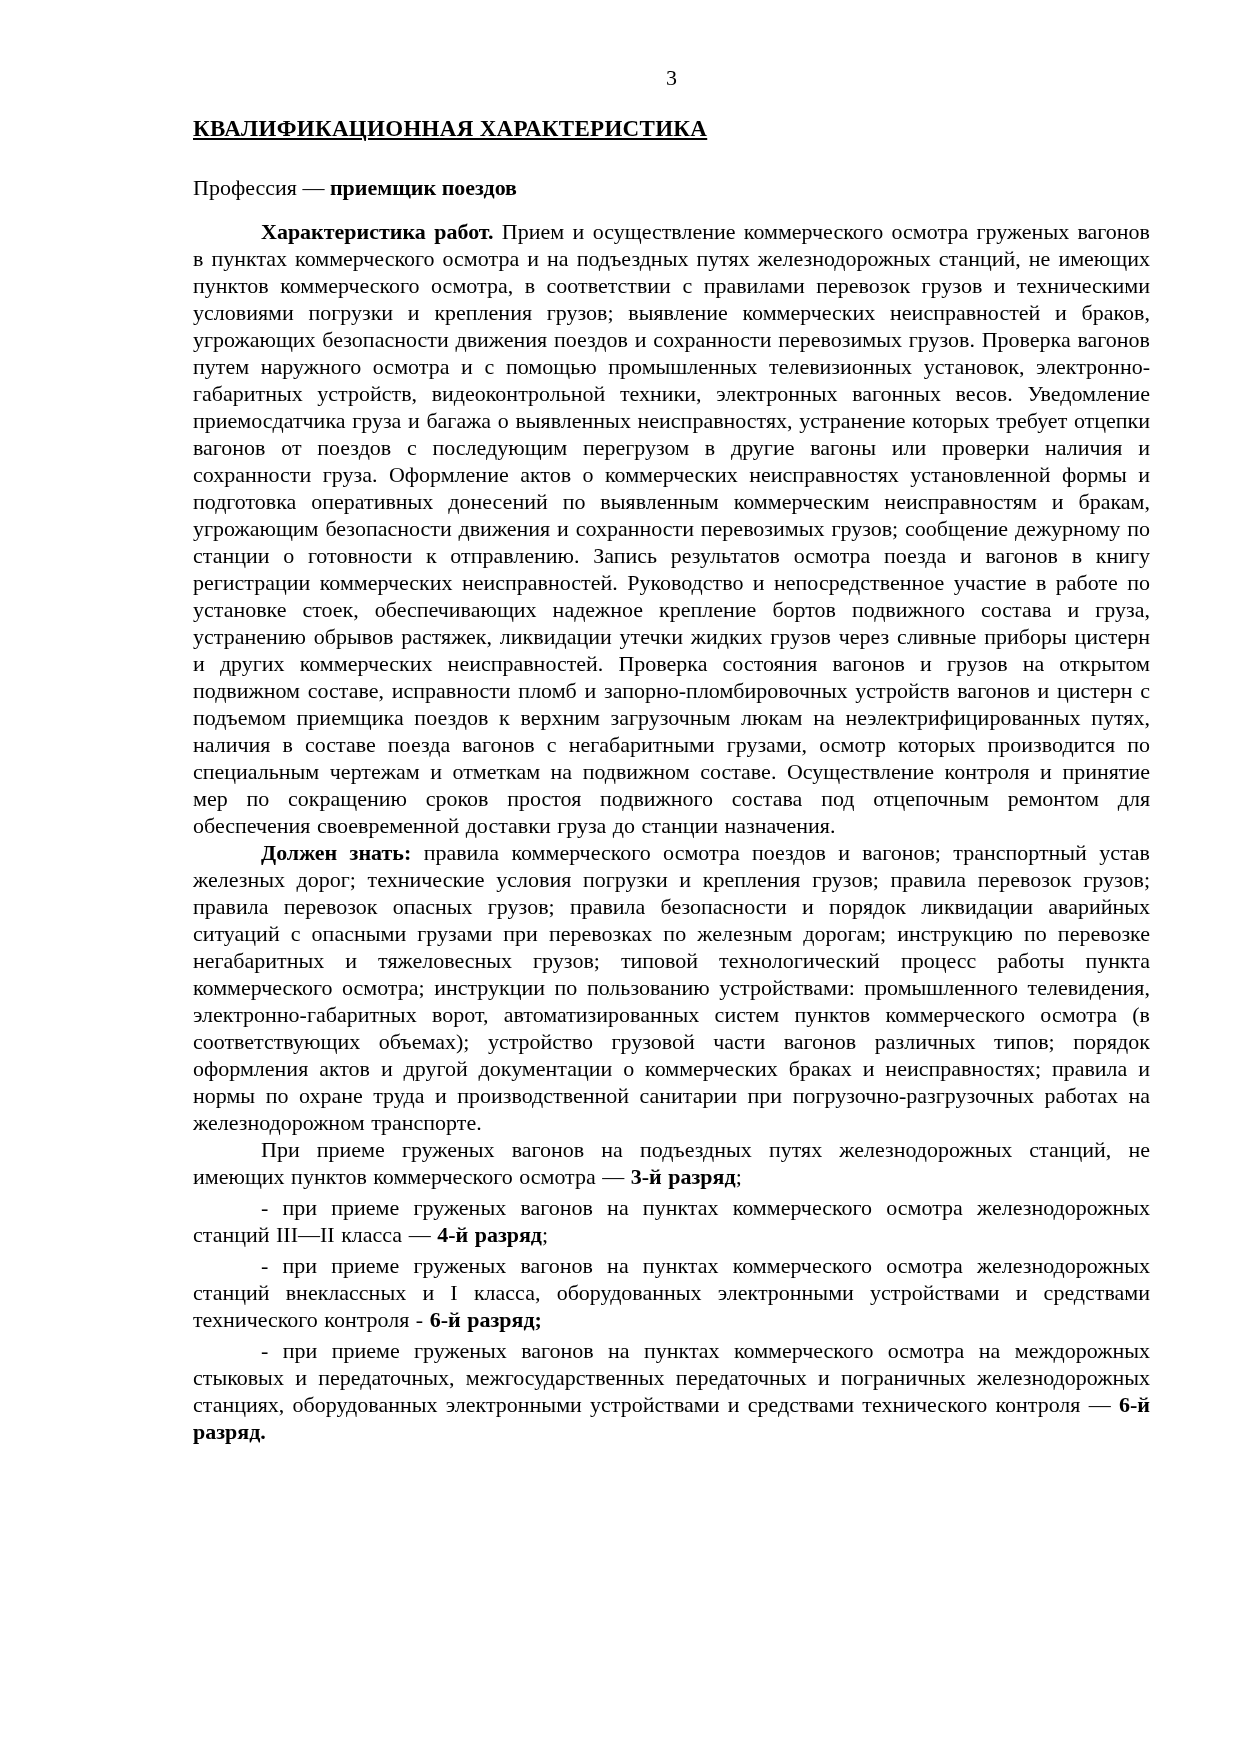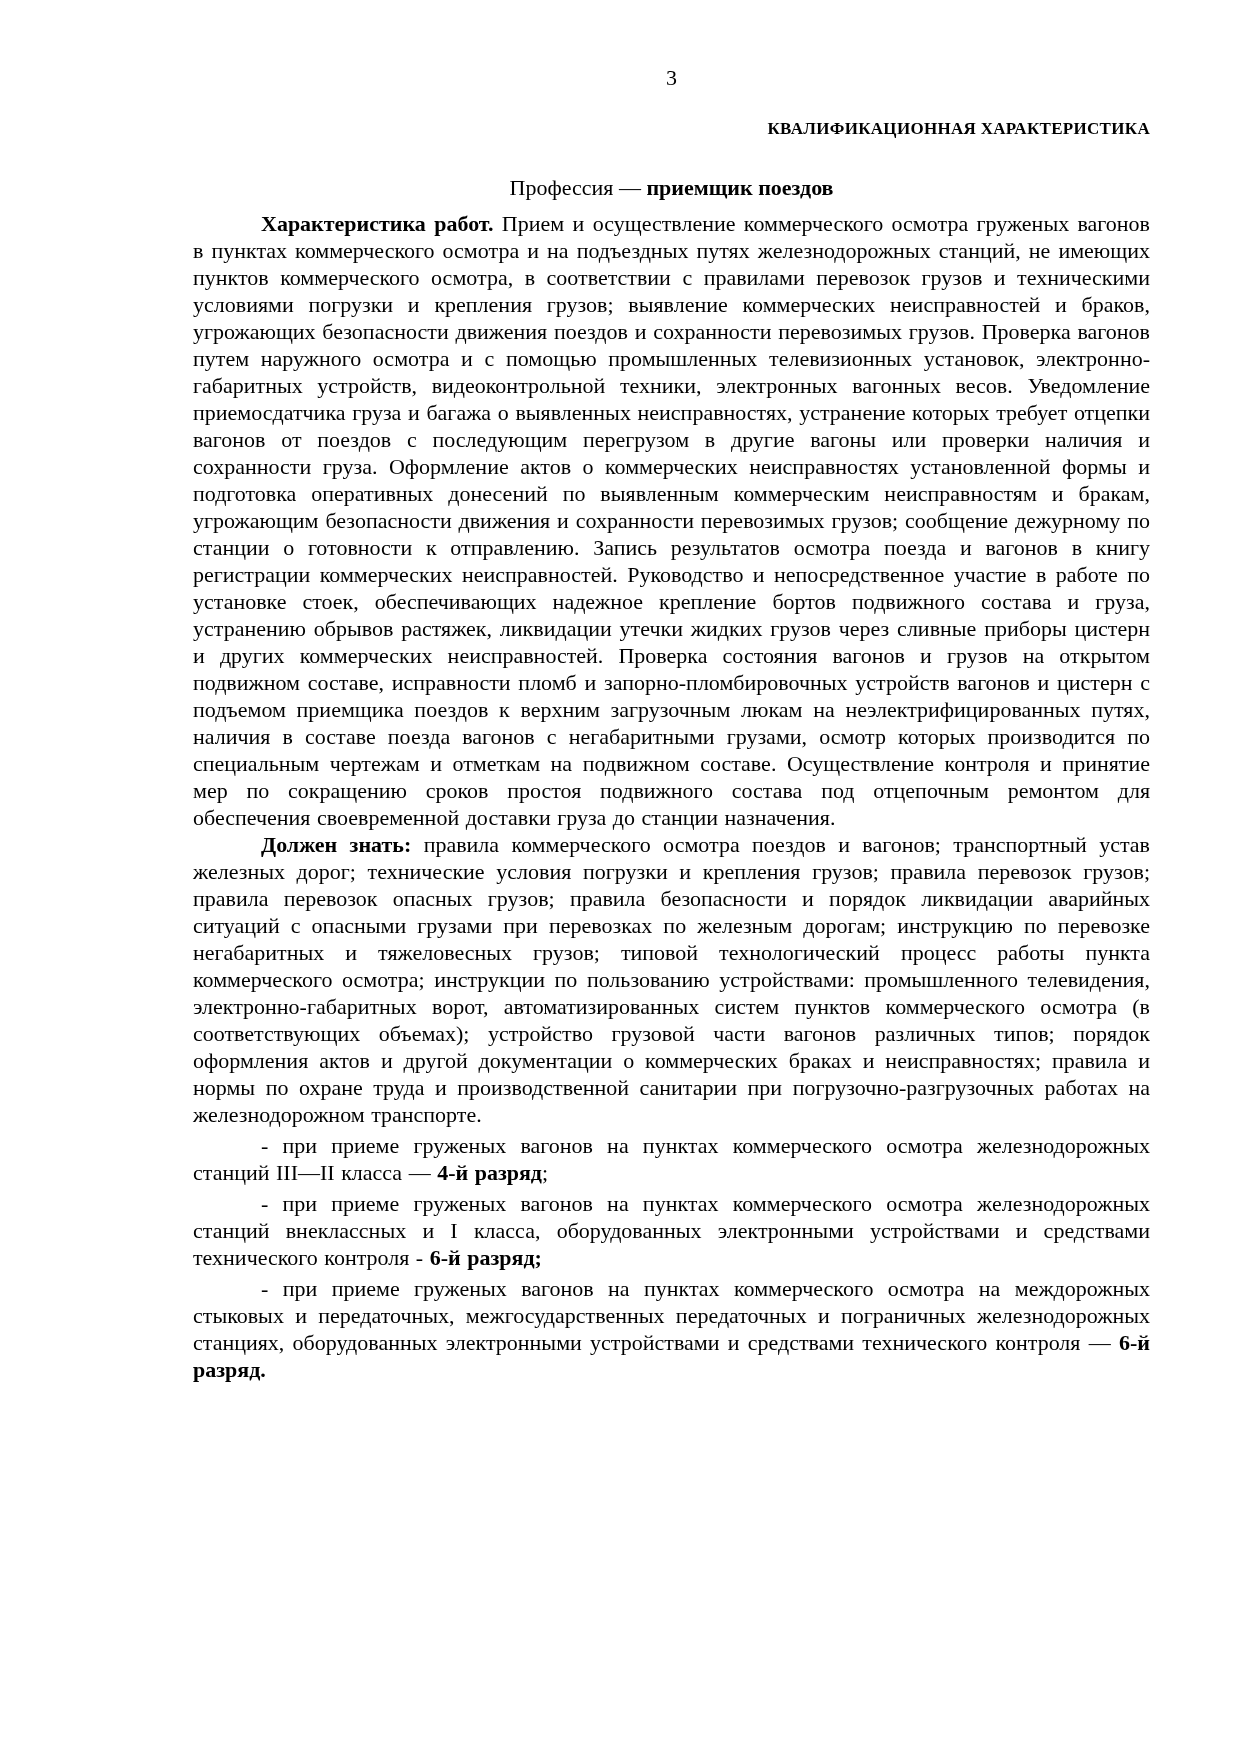--- a/index.html
+++ b/index.html
@@ -21,30 +21,30 @@
     margin-left: 193px;
     width: 957px;
     padding-top: 64px;
     box-sizing: border-box;
   }
   .page-number {
     text-align: center;
     line-height: 28px;
   }
   .doc-title {
-    font-size: 17px;
+    font-size: 23px;
     font-weight: bold;
-    text-align: right;
+    text-align: left;
     margin: 22px 0 0 0;
     line-height: 30px;
     letter-spacing: 0.3px;
+    text-decoration: underline;
   }
   .profession {
-    text-align: center;
-    margin: 30px 0 8px 0;
+    margin: 30px 0 16px 0;
     line-height: 28px;
   }
   .para {
     margin: 0;
     text-align: justify;
     text-indent: 68px;
     line-height: 27px;
     word-spacing: 1px;
   }
   .grade {
@@ -61,20 +61,21 @@
     <div class="page-number">3</div>
 
     <h1 class="doc-title">КВАЛИФИКАЦИОННАЯ ХАРАКТЕРИСТИКА</h1>
 
     <p class="profession"><span>Профессия — </span><b>приемщик поездов</b></p>
 
     <p class="para"><b>Характеристика работ.</b><span> Прием и осуществление коммерческого осмотра груженых вагонов в пунктах коммерческого осмотра и на подъездных путях железнодорожных станций, не имеющих пунктов коммерческого осмотра, в соответствии с правилами перевозок грузов и техническими условиями погрузки и крепления грузов; выявление коммерческих неисправностей и браков, угрожающих безопасности движения поездов и сохранности перевозимых грузов. Проверка вагонов путем наружного осмотра и с помощью промышленных телевизионных установок, электронно-габаритных устройств, видеоконтрольной техники, электронных вагонных весов. Уведомление приемосдатчика груза и багажа о выявленных неисправностях, устранение которых требует отцепки вагонов от поездов с последующим перегрузом в другие вагоны или проверки наличия и сохранности груза. Оформление актов о коммерческих неисправностях установленной формы и подготовка оперативных донесений по выявленным коммерческим неисправностям и бракам, угрожающим безопасности движения и сохранности перевозимых грузов; сообщение дежурному по станции о готовности к отправлению. Запись результатов осмотра поезда и вагонов в книгу регистрации коммерческих неисправностей. Руководство и непосредственное участие в работе по установке стоек, обеспечивающих надежное крепление бортов подвижного состава и груза, устранению обрывов растяжек, ликвидации утечки жидких грузов через сливные приборы цистерн и других коммерческих неисправностей. Проверка состояния вагонов и грузов на открытом подвижном составе, исправности пломб и запорно-пломбировочных устройств вагонов и цистерн с подъемом приемщика поездов к верхним загрузочным люкам на неэлектрифицированных путях, наличия в составе поезда вагонов с негабаритными грузами, осмотр которых производится по специальным чертежам и отметкам на подвижном составе. Осуществление контроля и принятие мер по сокращению сроков простоя подвижного состава под отцепочным ремонтом для обеспечения своевременной доставки груза до станции назначения.</span></p>
 
     <p class="para"><b>Должен знать:</b><span> правила коммерческого осмотра поездов и вагонов; транспортный устав железных дорог; технические условия погрузки и крепления грузов; правила перевозок грузов; правила перевозок опасных грузов; правила безопасности и порядок ликвидации аварийных ситуаций с опасными грузами при перевозках по железным дорогам; инструкцию по перевозке негабаритных и тяжеловесных грузов; типовой технологический процесс работы пункта коммерческого осмотра; инструкции по пользованию устройствами: промышленного телевидения, электронно-габаритных ворот, автоматизированных систем пунктов коммерческого осмотра (в соответствующих объемах); устройство грузовой части вагонов различных типов; порядок оформления актов и другой документации о коммерческих браках и неисправностях; правила и нормы по охране труда и производственной санитарии при погрузочно-разгрузочных работах на железнодорожном транспорте.</span></p>
 
+    <p class="para"><span>При приеме груженых вагонов на подъездных путях железнодорожных станций, не имеющих пунктов коммерческого осмотра — </span><b>3-й разряд</b><span>;</span></p>
 
     <p class="para grade"><span>- при приеме груженых вагонов на пунктах коммерческого осмотра железнодорожных станций III—II класса — </span><b>4-й разряд</b><span>;</span></p>
 
     <p class="para grade"><span>- при приеме груженых вагонов на пунктах коммерческого осмотра железнодорожных станций внеклассных и I класса, оборудованных электронными устройствами и средствами технического контроля - </span><b>6-й разряд;</b><span></span></p>
 
     <p class="para grade"><span>- при приеме груженых вагонов на пунктах коммерческого осмотра на междорожных стыковых и передаточных, межгосударственных передаточных и пограничных железнодорожных станциях, оборудованных электронными устройствами и средствами технического контроля — </span><b>6-й разряд.</b><span></span></p>
 
   </div>
 </div>
 

